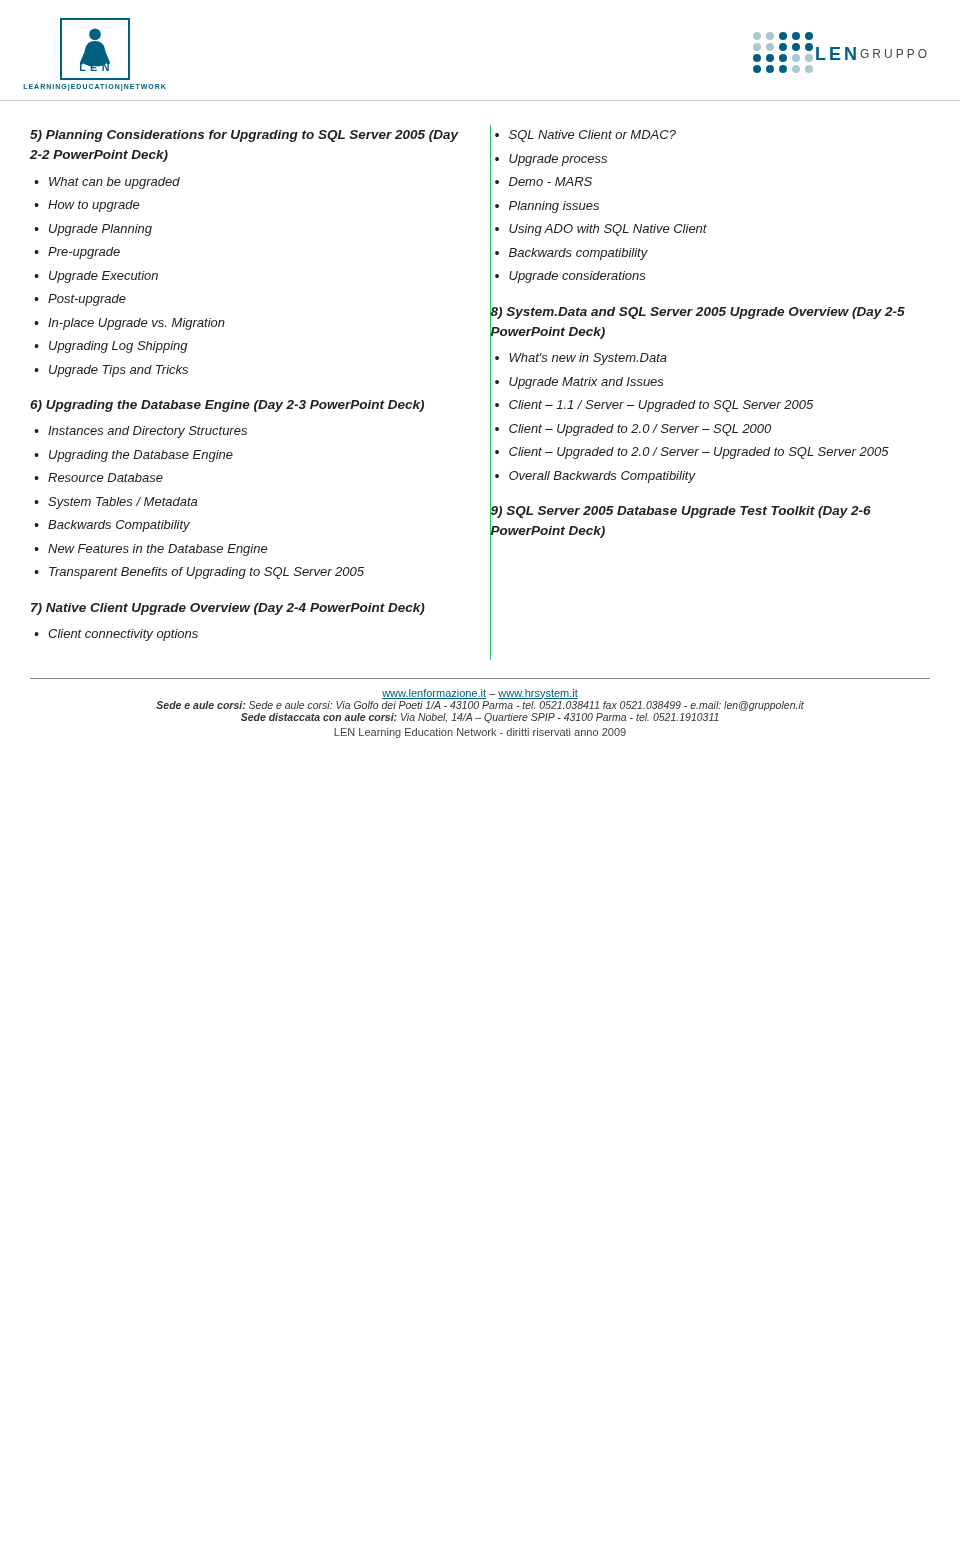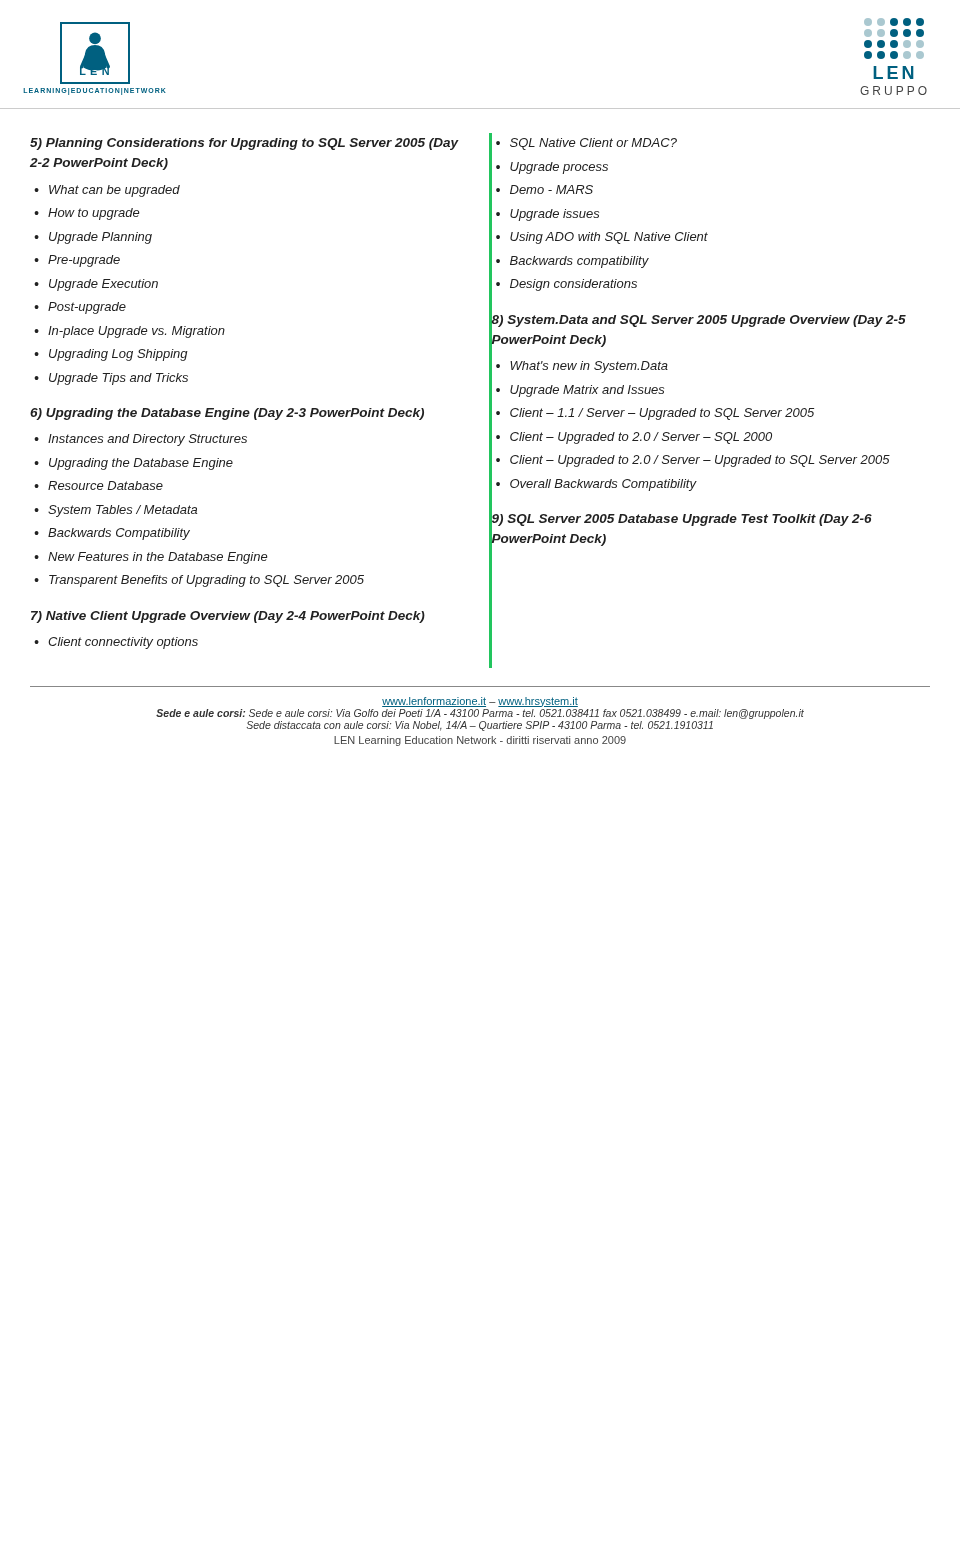--- a/index.html
+++ b/index.html
@@ -53,21 +53,21 @@
     .len-tagline {
       font-size: 7px;
       color: #006080;
       letter-spacing: 1px;
       margin-top: 3px;
       font-weight: bold;
     }
     
     .len-right-logo {
       display: flex;
-      flex-direction: column;
+      flex-direction: row;
       align-items: center;
     }
     .dots-grid {
       display: grid;
       grid-template-columns: repeat(5, 10px);
       gap: 3px;
       margin-bottom: 4px;
     }
     .dot {
       width: 8px;
@@ -92,21 +92,21 @@
       display: flex;
       padding: 24px 30px 0 30px;
       gap: 0;
     }
     .col-left {
       flex: 1;
       padding-right: 20px;
     }
     .col-right {
       flex: 1;
-      border-left: 3px solid #22c55e;
+      border-left: 1px solid #22c55e;
     }
 
     .section-title {
       font-size: 13.5px;
       font-weight: bold;
       margin-bottom: 6px;
       line-height: 1.5;
     }
     .section-number {
       font-weight: bold;
@@ -267,24 +267,24 @@
 
   </div>
 
   <div class="col-right">
 
     <div class="section-block">
       <ul class="bullet-list">
         <li>SQL Native Client or MDAC?</li>
         <li>Upgrade process</li>
         <li>Demo - MARS</li>
-        <li>Upgrade issues</li>
+        <li>Planning issues</li>
         <li>Using ADO with SQL Native Client</li>
         <li>Backwards compatibility</li>
-        <li>Design considerations</li>
+        <li>Upgrade considerations</li>
       </ul>
     </div>
 
     <div class="section-block">
       <div class="section-title">
         <span class="section-number">8)</span>
         <span> System.Data and SQL Server 2005 Upgrade Overview (Day 2-5 PowerPoint Deck)</span>
       </div>
       <ul class="bullet-list">
         <li>What's new in System.Data</li>
@@ -310,17 +310,17 @@
   <div>
     <a href="#">www.lenformazione.it</a>
     <span> – </span>
     <a href="#">www.hrsystem.it</a>
   </div>
   <div class="footer-italic">
     <span style="font-style:italic;font-weight:bold;">Sede e aule corsi:</span>
     <span>Sede e aule corsi: Via Golfo dei Poeti 1/A - 43100 Parma -  tel. 0521.038411 fax 0521.038499 - e.mail: len@gruppolen.it</span>
   </div>
   <div class="footer-italic">
-    <span style="font-style:italic;font-weight:normal;">Sede distaccata con aule corsi:</span>
+    <span style="font-style:italic;font-weight:bold;">Sede distaccata con aule corsi:</span>
     <span> Via  Nobel, 14/A – Quartiere SPIP - 43100 Parma - tel. 0521.1910311</span>
   </div>
   <div class="footer-bottom">LEN Learning Education Network  - diritti riservati anno 2009</div>
 </div>
 
 </body></html>

